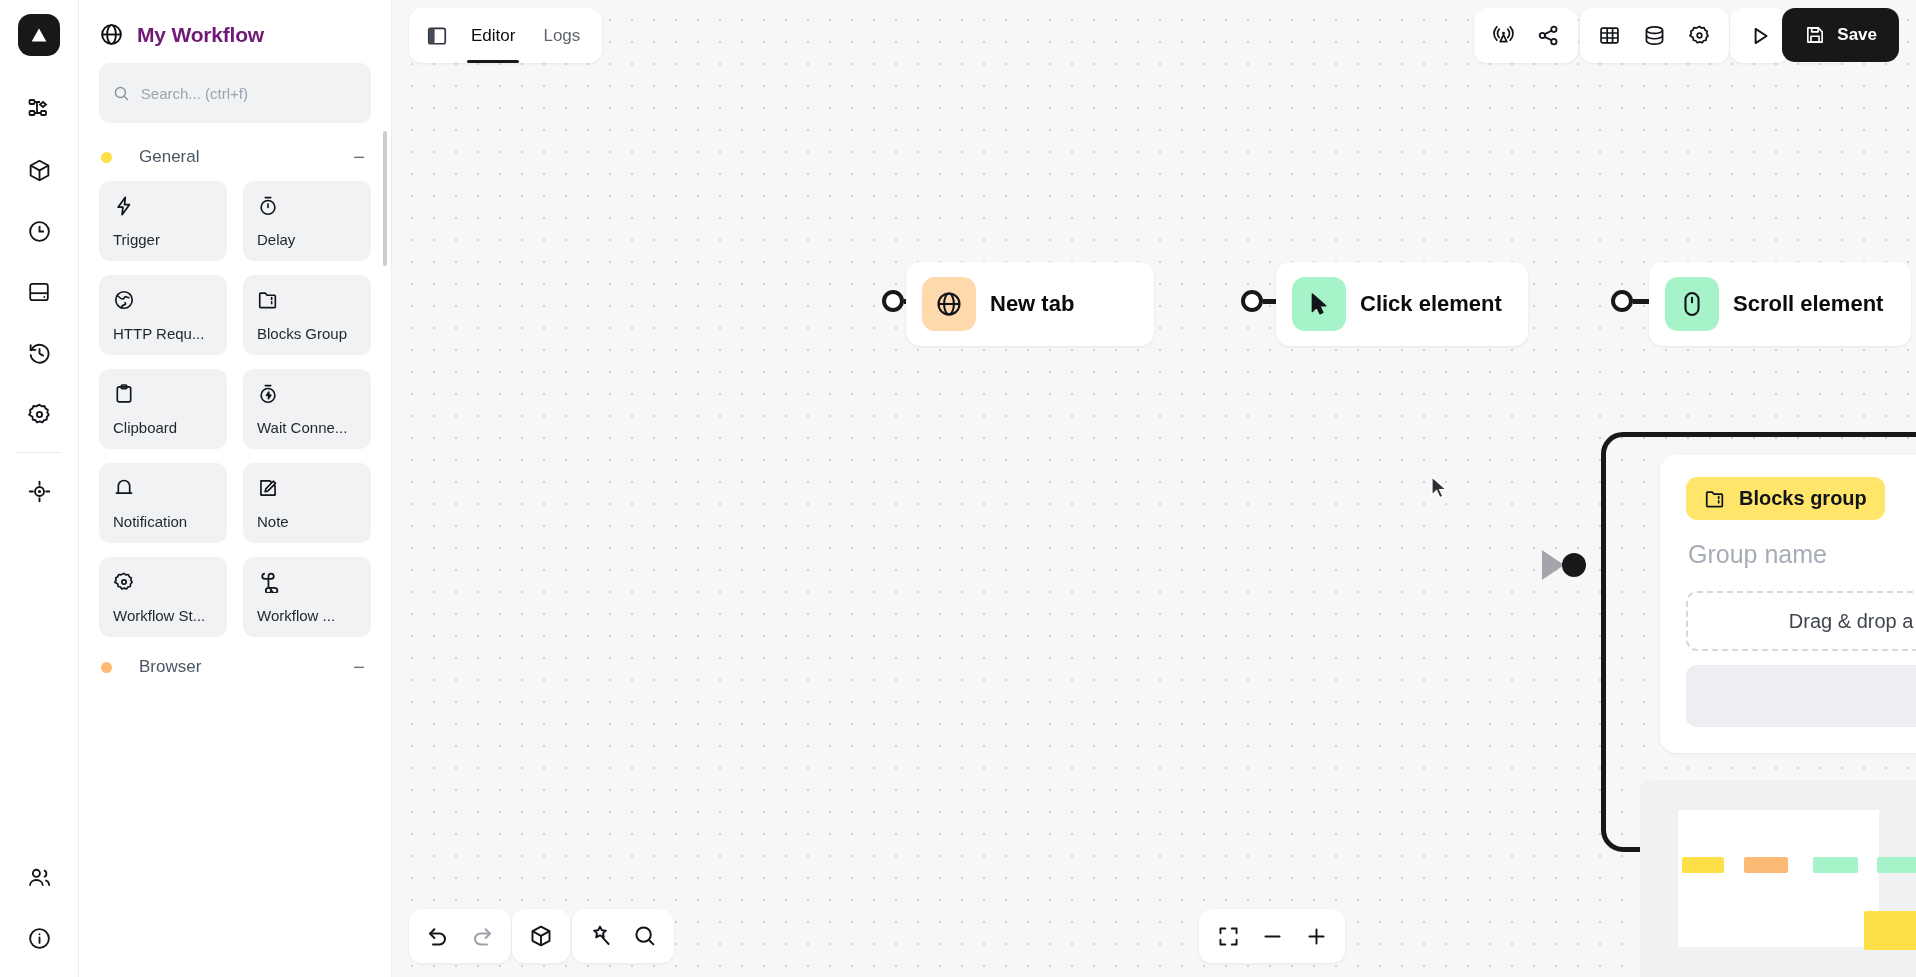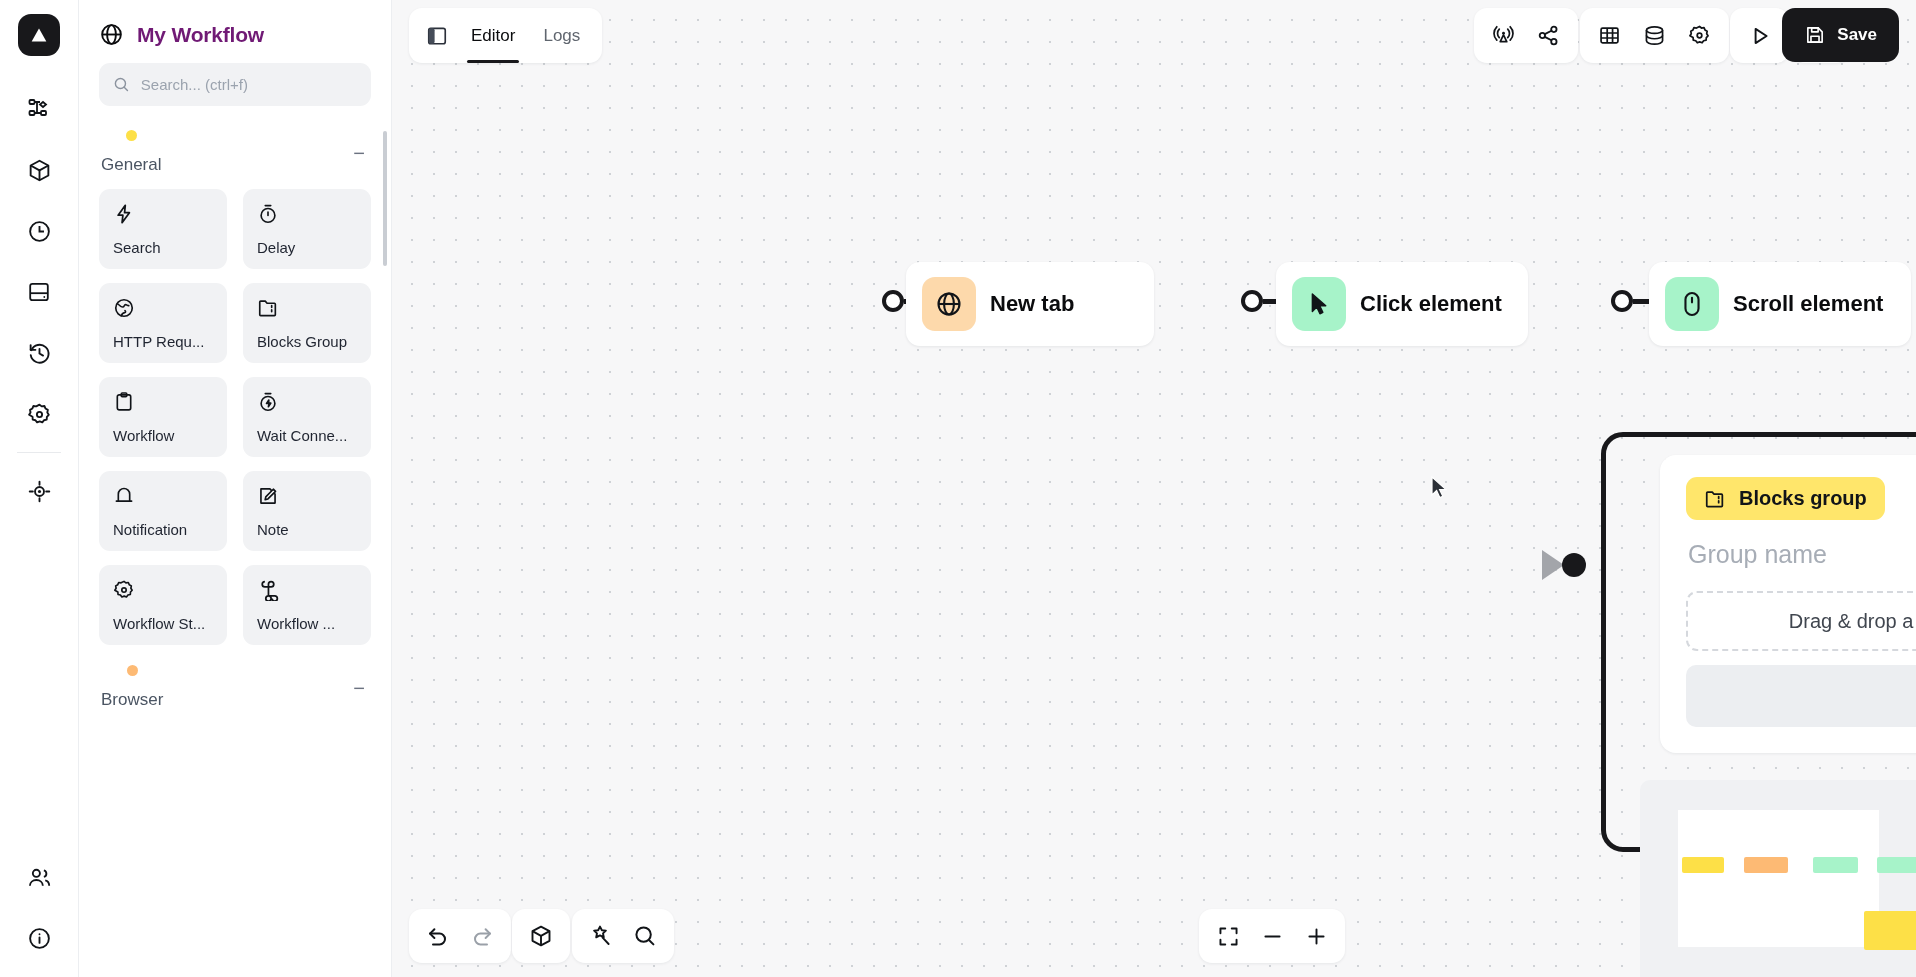--- a/index.html
+++ b/index.html
@@ -44,34 +44,34 @@
     height: 977px; background: #ffffff;
     border-right: 1px solid #eceef1;
     display: flex; flex-direction: column;
     position: relative;
   }
   .panel-head { display: flex; align-items: center; gap: 13px; padding: 22px 20px 16px 20px; }
   .panel-title { font-size: 21px; font-weight: 700; letter-spacing: -0.2px; color: #701a75; }
   .search-wrap { padding: 0 20px 18px 20px; }
   .search-box {
     display: flex; align-items: center; gap: 11px;
-    height: 43px; border-radius: 11px; background: #f1f2f4;
+    height: 60px; border-radius: 11px; background: #f1f2f4;
     padding: 0 14px;
   }
   .search-box input {
     border: none; outline: none; background: transparent;
     font-size: 15px; font-family: inherit; color: #3d4450; width: 100%;
   }
   .search-box input::placeholder { color: #9ba3ae; }
   .panel-scroll { flex: 1; overflow: hidden; padding: 0 20px 0 20px; position: relative; }
   .group-head {
     display: flex; align-items: center; justify-content: space-between;
     padding: 6px 2px 14px 2px;
   }
-  .group-head-left { display: flex; align-items: center; gap: 14px; flex-direction: column; }
+  .group-head-left { display: flex; align-items: center; gap: 27px; }
   .dot { width: 11px; height: 11px; border-radius: 50%; }
   .group-name { font-size: 17px; color: #4b5563; font-weight: 400; }
   .collapse { color: #6b7280; font-size: 20px; line-height: 1; cursor: pointer;
               width: 20px; text-align: center; }
   .grid { display: grid; grid-template-columns: 1fr 1fr; gap: 14px 16px; }
   .block {
     background: #f1f2f4; border-radius: 11px;
     height: 80px; padding: 13px 14px;
     display: flex; flex-direction: column; justify-content: space-between;
     cursor: grab;
@@ -329,21 +329,21 @@
         <span class="collapse">−</span>
       </div>
 
       <div class="grid">
         <div class="block">
           <span class="block-ico">
             <svg width="22" height="22" viewBox="0 0 24 24" fill="none" stroke="#111418" stroke-width="1.9" stroke-linejoin="round">
                 <path d="M13.4 2.5 5.6 13.3h5.2l-.9 8.2 8-10.9h-5.3z"></path>
               </svg>
           </span>
-          <span class="block-label">Search</span>
+          <span class="block-label">Trigger</span>
         </div>
         <div class="block">
           <span class="block-ico">
             <svg width="22" height="22" viewBox="0 0 24 24" fill="none" stroke="#111418" stroke-width="1.8" stroke-linecap="round">
                 <circle cx="12" cy="13.5" r="7.5"></circle>
                 <path d="M12 9.8v3.7M9 2.8h6"></path>
               </svg>
           </span>
           <span class="block-label">Delay</span>
         </div>
@@ -366,21 +366,21 @@
           </span>
           <span class="block-label">Blocks Group</span>
         </div>
         <div class="block">
           <span class="block-ico">
             <svg width="22" height="22" viewBox="0 0 24 24" fill="none" stroke="#111418" stroke-width="1.8" stroke-linejoin="round">
                 <rect x="4.7" y="4.2" width="14.6" height="16.4" rx="2"></rect>
                 <rect x="9" y="2.2" width="6" height="4" rx="1"></rect>
               </svg>
           </span>
-          <span class="block-label">Workflow</span>
+          <span class="block-label">Clipboard</span>
         </div>
         <div class="block">
           <span class="block-ico">
             <svg width="22" height="22" viewBox="0 0 24 24" fill="none" stroke="#111418" stroke-width="1.8" stroke-linecap="round" stroke-linejoin="round">
                 <circle cx="12" cy="13.5" r="7.5"></circle>
                 <path d="M9 2.8h6"></path>
                 <path d="M12.9 9.9 10.4 13.6h2.8l-.8 3.5 2.7-3.9h-2.5z"></path>
               </svg>
           </span>
           <span class="block-label">Wait Conne...</span>

